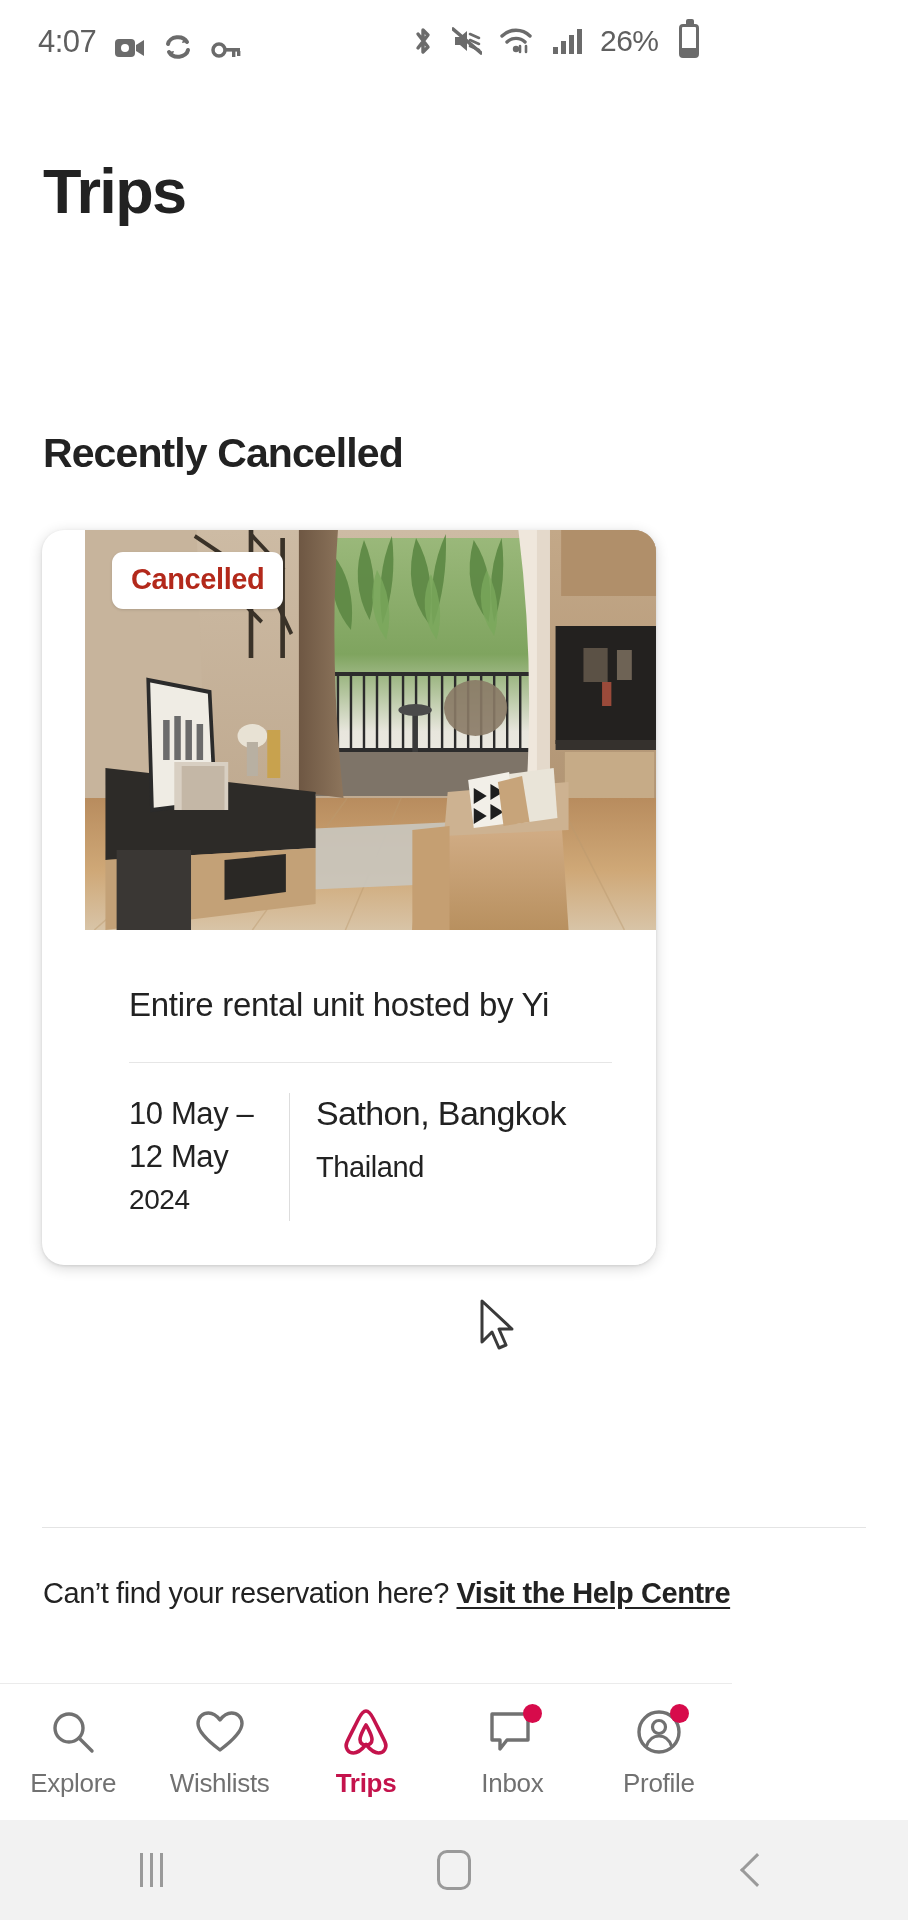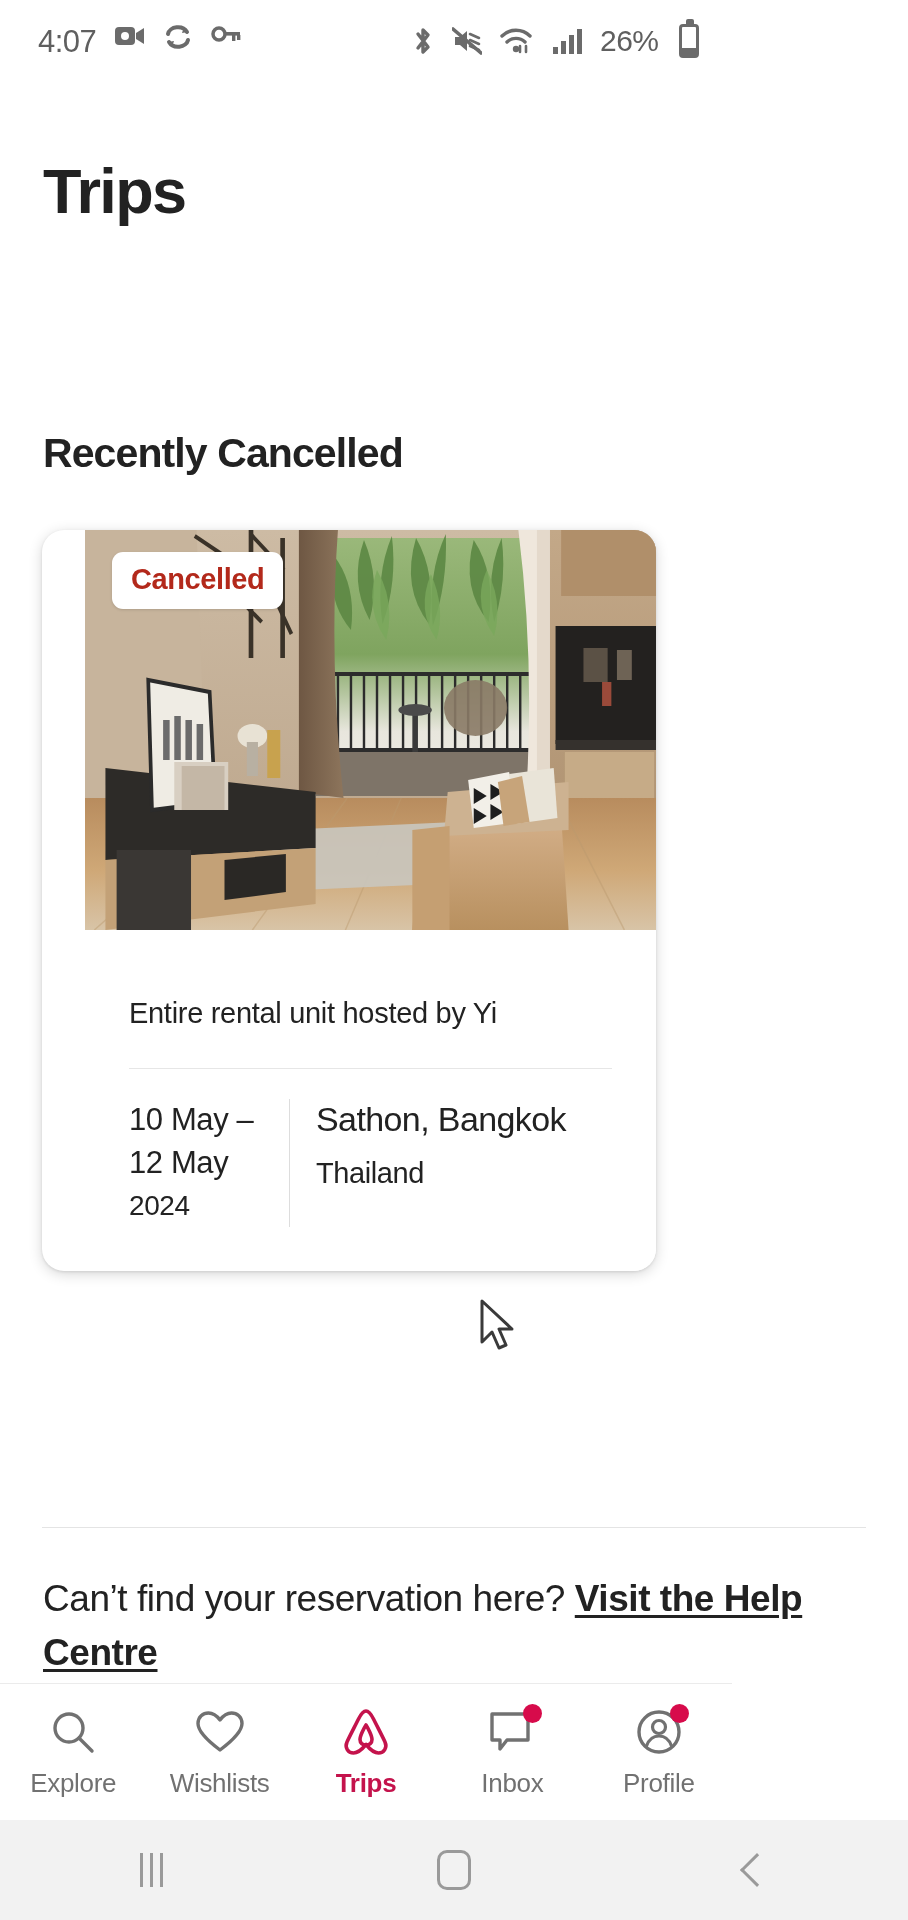--- a/index.html
+++ b/index.html
@@ -12,21 +12,21 @@
   body { position: relative; }
 
   
   .statusbar {
     position: absolute; top: 0; left: 0; width: 908px; height: 92px;
     display: flex; align-items: center;
     color: #6b6b6b;
   }
   .sb-left {
     position: absolute; left: 38px; top: 24px;
-    display: flex; align-items: flex-start; gap: 19px;
+    display: flex; align-items: flex-end; gap: 19px;
   }
   .sb-time {
     font-size: 31px; font-weight: 400; color: #5f5f5f;
     letter-spacing: -0.5px;
   }
   .sb-right {
     position: absolute; left: 412px; top: 24px;
     display: flex; align-items: center; gap: 18px;
   }
   .sb-pct { font-size: 30px; color: #5f5f5f; letter-spacing: -0.5px; }
@@ -82,22 +82,22 @@
     letter-spacing: -0.4px;
     box-shadow: 0 1px 3px rgba(0,0,0,0.13);
   }
 
   .card-body { padding: 36px 44px 44px 44px; background:#fff; }
   .listing-name {
     font-size: 48px; font-weight: 700; color: #222222;
     letter-spacing: -1.1px; line-height: 1.05;
   }
   .listing-sub {
-    margin-top: 31px;
-    font-size: 29px; font-weight: 400; color: #222222;
+    margin-top: 20px;
+    font-size: 33px; font-weight: 400; color: #222222;
     letter-spacing: -0.3px;
   }
   .card-divider {
     height: 1px; background: #e6e6e6; margin: 38px 0 0 0;
   }
   .detail-row { display: flex; margin-top: 30px; }
   .detail-dates {
     width: 160px; flex: 0 0 160px;
     padding-right: 20px;
   }
@@ -117,21 +117,21 @@
     font-size: 29px; color: #222222; letter-spacing: -0.4px;
   }
 
   
   .page-divider {
     position: absolute; left: 42px; top: 1527px; width: 824px; height: 1px;
     background: #e4e4e4;
   }
   .help-text {
     position: absolute; left: 43px; top: 1572px; width: 790px;
-    font-size: 37px; color: #222222; line-height: 1.45; letter-spacing: -0.45px;
+    font-size: 29px; color: #222222; line-height: 1.45; letter-spacing: -0.45px;
   }
   .help-link {
     font-weight: 700; text-decoration: underline; color: #222222;
     text-underline-offset: 4px;
   }
 
   
   .bottomnav {
     position: absolute; left: 0; top: 1683px; width: 732px; height: 137px;
     background: #ffffff; border-top: 1px solid #ebebeb;

